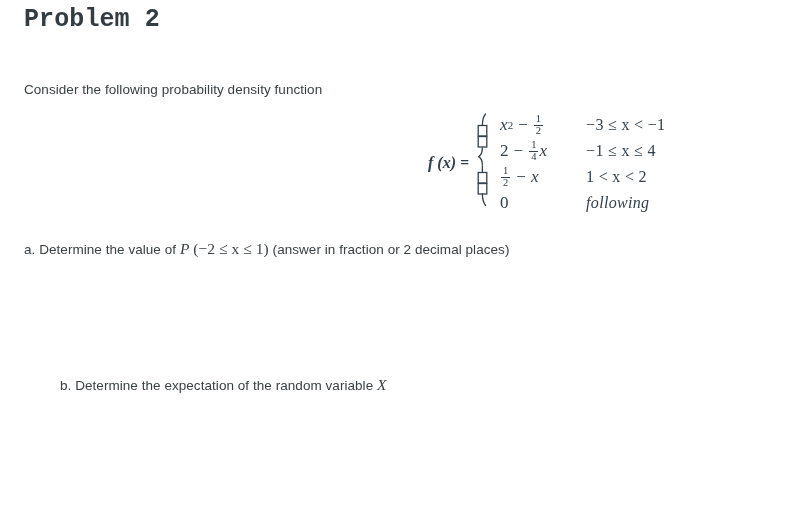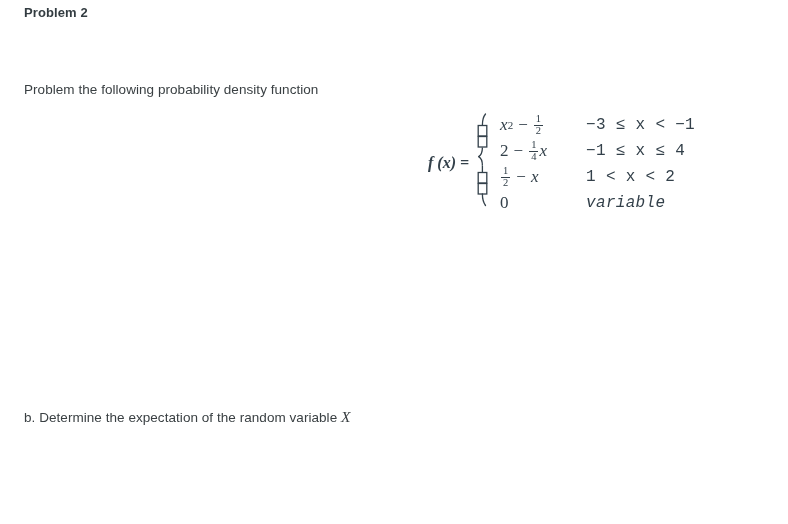--- a/index.html
+++ b/index.html
@@ -20,24 +20,25 @@
   .page {
     position: absolute;
     inset: 0;
   }
 
   
   .problem-title {
     position: absolute;
     left: 24px;
     top: 5px;
-    font-size: 13px;
+    font-size: 25px;
     font-weight: 600;
     color: #333c41;
     letter-spacing: 0.1px;
+    font-family: Liberation Mono, monospace;
   }
 
   
   .prompt-line {
     position: absolute;
     left: 24px;
     top: 82px;
     font-size: 13.5px;
     color: #3a4043;
     letter-spacing: 0.05px;
@@ -86,21 +87,20 @@
     width: 86px;
     font-size: 17px;
     display: flex;
     align-items: center;
     white-space: pre;
   }
   .cond {
     font-size: 16px;
     white-space: pre;
     letter-spacing: 0.3px;
-    font-family: Liberation Mono, monospace;
   }
   .cond.it { font-style: italic; }
 
   .ital { font-style: italic; }
 
   
   .frac {
     display: inline-flex;
     flex-direction: column;
     align-items: center;
@@ -125,30 +125,30 @@
   .qline .mathserif {
     font-family: "Liberation Serif", serif;
     font-size: 15.5px;
     font-style: italic;
   }
   .qline .mathup {
     font-family: "Liberation Serif", serif;
     font-size: 15.5px;
   }
   #q-a { top: 240px; }
-  #q-b { top: 408px; }
+  #q-b { top: 376px; margin-left: 36px; }
 </style>
 </head>
 <body>
 
 <div class="page">
 
   <div class="problem-title">Problem 2</div>
 
-  <div class="prompt-line">Problem the following probability density function</div>
+  <div class="prompt-line">Consider the following probability density function</div>
 
   <div class="math-block">
 
     <div class="fx-label">f (x) =</div>
 
     <div class="brace">
       <svg width="22" height="104" viewBox="0 0 22 104" aria-hidden="true">
         <g fill="none" stroke="#33404a" stroke-width="1.3">
 
           <path d="M13.5 2 C11 5, 10.4 9, 10.4 13" stroke-linecap="round"></path>
@@ -188,24 +188,27 @@
         <div class="expr">
           <span class="frac"><span class="num">1</span><span class="den">2</span></span><span style="padding:0 5px">−</span><span class="ital">x</span>
         </div>
         <div class="cond">1 &lt; x &lt; 2</div>
       </div>
 
       <div class="mrow">
         <div class="expr">
           <span>0</span>
         </div>
-        <div class="cond it">variable</div>
+        <div class="cond it">following</div>
       </div>
 
     </div>
   </div>
 
+  <div class="qline" id="q-a">
+    <span>a. Determine the value of </span><span class="mathserif">P</span><span class="mathup"> (−2 ≤ x ≤ 1)</span><span> (answer in fraction or 2 decimal places)</span>
+  </div>
 
   <div class="qline" id="q-b">
     <span>b. Determine the expectation of the random variable </span><span class="mathserif">X</span>
   </div>
 
 </div>
 
 </body></html>

